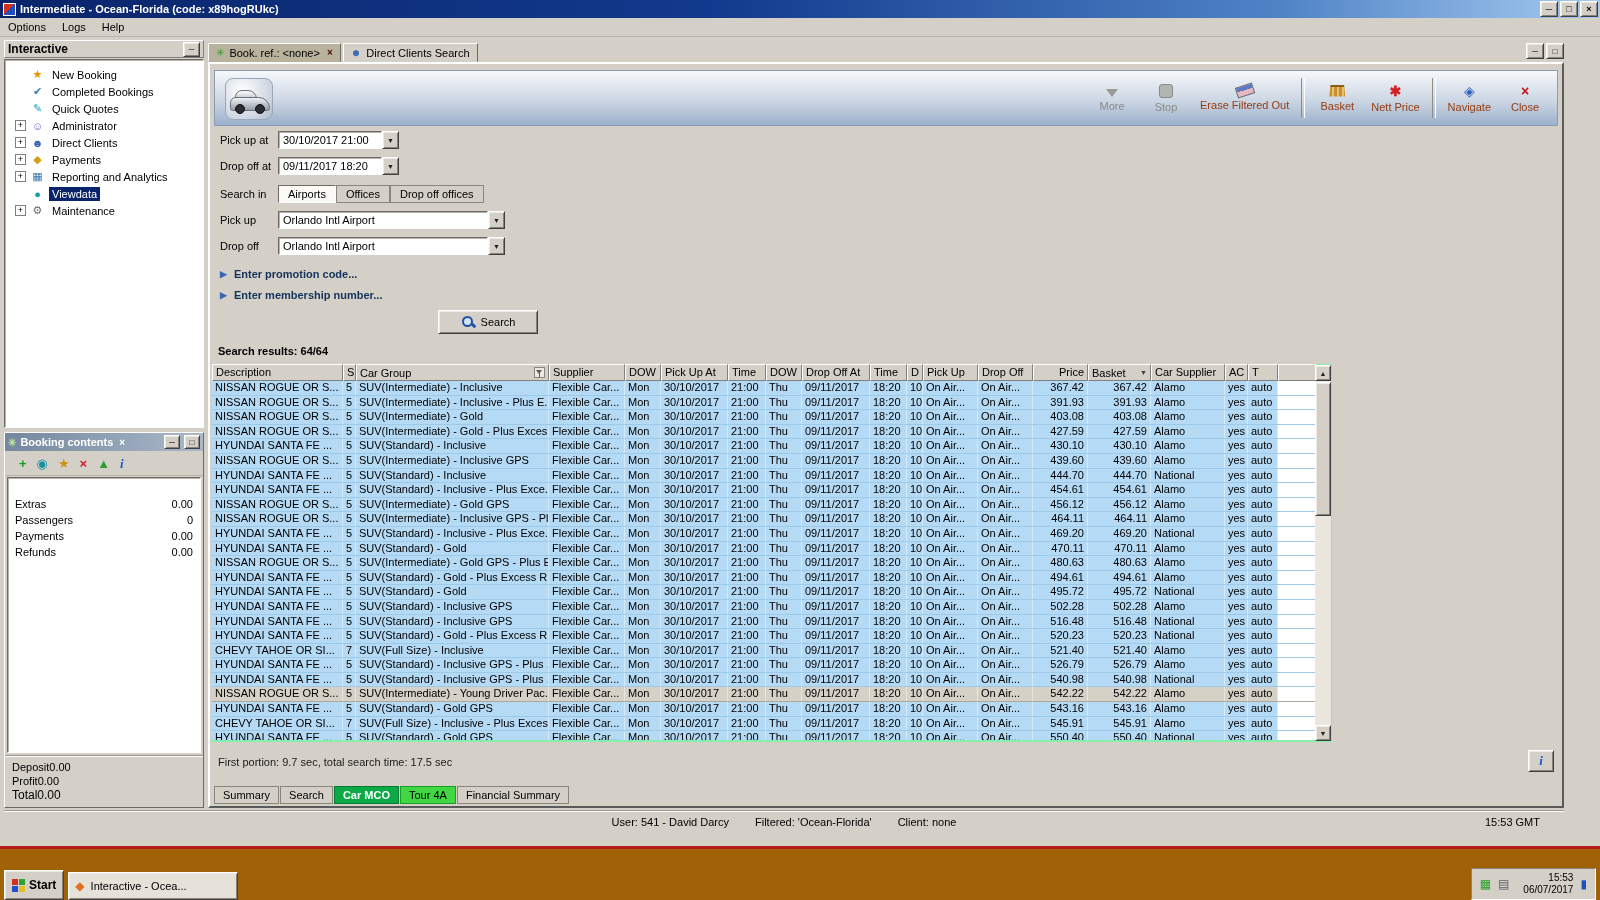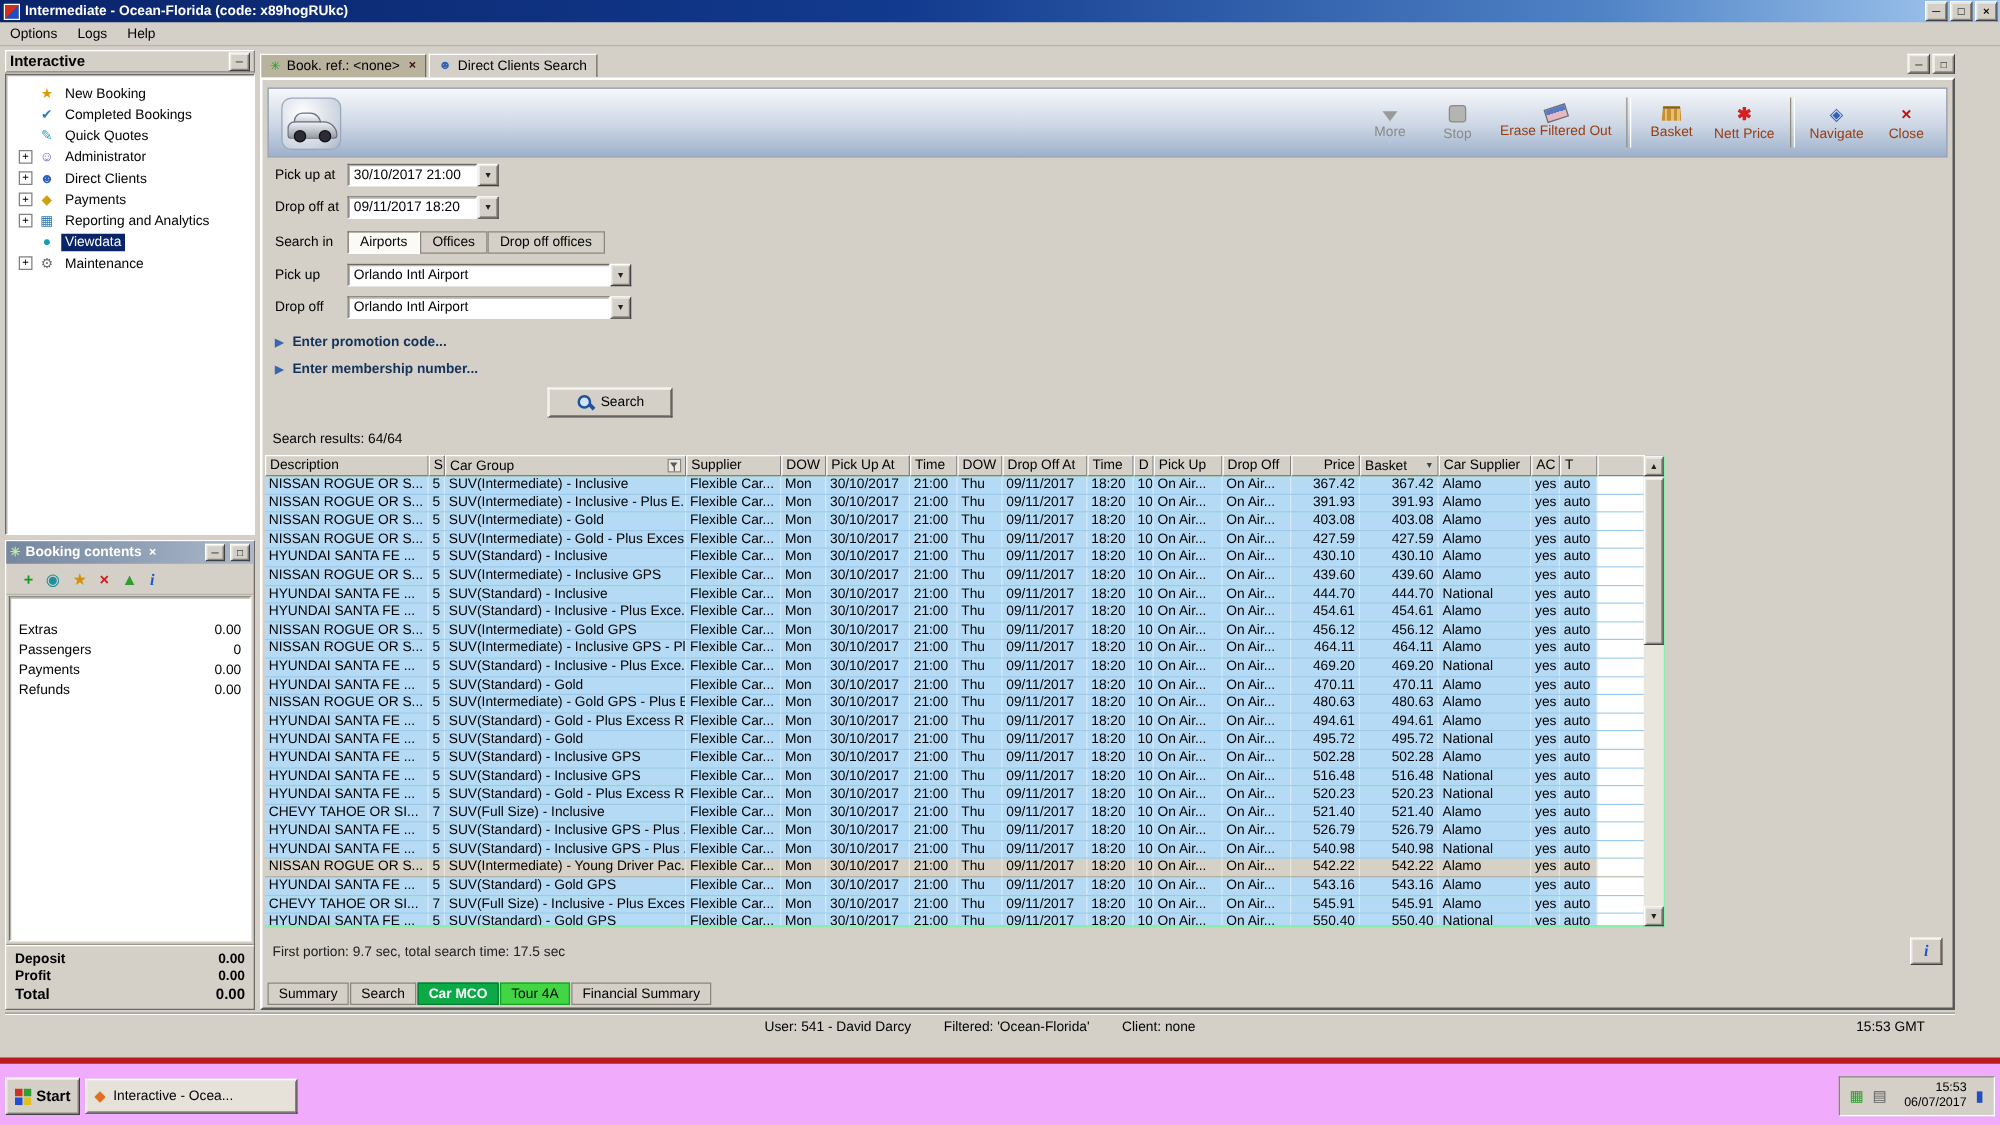--- a/index.html
+++ b/index.html
@@ -34,21 +34,21 @@
   .bc-icon{color:#bfe8a0;font-size:10px}
   .bc-x{color:#fff;font-weight:bold;font-size:10px;padding:0 2px}
   .bc-sp{flex:1}
   .bc-min,.bc-max{width:14px;height:12px;font-size:8px;color:#000;font-weight:normal;display:flex;align-items:center;justify-content:center}
   .bc-toolbar{height:24px;display:flex;align-items:center;gap:10px;padding-left:14px;border-bottom:1px solid #b8b4ac}
   .bc-tool{font-size:13px;line-height:1;cursor:default}
   .bct0{color:#1a9a1a;font-weight:bold}.bct1{color:#1d8f9e}.bct2{color:#d09010}.bct3{color:#cc2020;font-weight:bold}.bct4{color:#2f9e2f}.bct5{color:#1a5ad0;font-family:"Liberation Serif",serif;font-style:italic;font-weight:bold}
   .bc-list{position:absolute;left:2px;top:44px;right:2px;bottom:54px;padding-top:18px;box-sizing:border-box}
   .bc-row{display:flex;justify-content:space-between;height:16px;line-height:16px;padding:0 7px}
   .bc-totals{position:absolute;left:0;bottom:0;right:0;height:52px;border-top:1px solid #9a968e;box-shadow:inset 0 1px 0 #fff;padding-top:4px;box-sizing:border-box}
-  .bc-trow{display:flex;justify-content:space-between;height:14px;line-height:14px;padding:0 7px;font-weight:bold}
+  .bc-trow{display:flex;height:14px;line-height:14px;padding:0 7px;font-weight:normal}
   .bc-trow.total{font-size:12px}
   
   .doc-tabs{position:absolute;left:208px;top:40px;width:1356px;height:22px;display:flex;align-items:flex-end;gap:2px}
   .dtab{height:19px;display:flex;align-items:center;gap:5px;padding:0 7px;border:1px solid;border-color:#fff #6e6a63 #d4d0c8 #fff;background:#d4d0c8;box-sizing:border-box}
   .dtab.active{background:#b9b29d;border-bottom-color:#b9b29d}
   .dtab-icon{font-size:10px}
   .palmc{color:#2f9e2f}.clientsc{color:#2e62b8}
   .dtab-x{font-weight:bold;font-size:10px;color:#401010;padding-left:2px}
   .dt-sp{flex:1}
   .dt-btn{width:16px;height:14px;margin-bottom:3px;font-size:8px;display:flex;align-items:center;justify-content:center}
@@ -80,21 +80,21 @@
   .fldw{width:210px}
   .cbtn{width:17px;height:18px;box-sizing:border-box;font-size:7px;display:flex;align-items:center;justify-content:center;color:#202020}
   .seg{height:18px;line-height:16px;padding:0 9px;box-sizing:border-box;border:1px solid #8a867e;background:#d4d0c8}
   .seg.active{background:#fbfaf6;border-color:#6e6a63 #fff #fff #6e6a63}
   .disc{position:absolute;left:10px;height:16px;display:flex;align-items:center;font-weight:bold;color:#14325a}
   .disc-arrow{color:#3a66b0;font-size:9px;margin-right:7px}
   .search-btn{position:absolute;left:228px;top:246px;width:98px;height:22px;display:flex;align-items:center;justify-content:center;gap:6px}
   .mag{position:relative;width:14px;height:14px;flex:none}
   .mag::before{content:"";position:absolute;left:1px;top:1px;width:7px;height:7px;border:2px solid #2050a0;border-radius:50%;background:#cfe4f7}
   .mag::after{content:"";position:absolute;left:10px;top:9px;width:5px;height:3px;background:#2050a0;transform:rotate(45deg)}
-  .res-label{position:absolute;left:8px;top:281px;font-weight:normal}
+  .res-label{position:absolute;left:8px;top:281px;font-weight:bold}
   
   .grid{position:absolute;left:2px;top:300px;width:1120px;height:378px;box-sizing:border-box;background:#86efac}
   .thead{display:flex;width:calc(100% - 16px);height:17px}
   .th{flex:none;box-sizing:border-box;height:17px;line-height:14px;padding:0 3px;overflow:hidden;white-space:nowrap;background:#d4d0c8;border-top:1px solid #fff;border-left:1px solid #fff;border-right:1px solid #808080;border-bottom:1px solid #808080}
   .tbody{width:calc(100% - 16px);height:359px;overflow:hidden;display:block}
   .tr{display:flex;height:14.6px;background:#b5daf5;border-bottom:1px solid #9ec9e9;box-sizing:border-box}
   .tr.selected{background:#d5d1c7;border-bottom-color:#aca89e}
   .td{flex:none;box-sizing:border-box;line-height:13px;padding:0 3px;overflow:hidden;white-space:nowrap;border-right:1px solid rgba(255,255,255,.45)}
   .c0{width:131px}.c1{width:13px}.c2{width:193px}.c3{width:76px}.c4{width:36px}.c5{width:67px}.c6{width:38px}.c7{width:36px}.c8{width:68px}.c9{width:37px}.c10{width:16px}.c11{width:55px}.c12{width:55px}.c13{width:55px}.c14{width:63px}.c15{width:74px}.c16{width:23px}.c17{width:30px}
   .c18f{flex:1;border-right:none}
@@ -113,21 +113,21 @@
   .statline{position:absolute;left:8px;top:692px;color:#202020}
   .ibtn{position:absolute;right:8px;top:686px;width:24px;height:20px;display:flex;align-items:center;justify-content:center;font-family:"Liberation Serif",serif;font-style:italic;font-weight:bold;color:#1a5ad0;font-size:13px}
   .btabs{position:absolute;left:4px;top:722px;display:flex;height:18px}
   .btab{height:18px;line-height:16px;padding:0 8px;box-sizing:border-box;border:1px solid #8a867e;background:#d4d0c8;margin-right:1px}
   .btab.green1{background:#0caa46;color:#fff;font-weight:bold;border-color:#067a30}
   .btab.green2{background:#42d645;color:#000;border-color:#18a025}
   
   .sbar{position:absolute;left:4px;top:810px;width:1560px;height:22px;border-top:1px solid #9a968e;box-shadow:inset 0 1px 0 #fff;display:flex;align-items:center;justify-content:center;gap:26px}
   .sb-time{position:absolute;right:24px}
   
-  .taskbar{position:absolute;left:0;top:846px;width:1600px;height:54px;background:#f0abfc;border-top:5px solid #b91c1c;box-sizing:border-box;display:flex;align-items:center;gap:4px;padding:3px 4px 0}
+  .taskbar{position:absolute;left:0;top:846px;width:1600px;height:54px;background:#a16207;border-top:3px solid #b91c1c;box-sizing:border-box;display:flex;align-items:flex-end;gap:4px;padding:3px 4px 0}
   .start{height:28px;display:flex;align-items:center;gap:4px;padding:0 7px;font-weight:bold;font-size:12px}
   .flag{display:grid;grid-template-columns:6px 6px;grid-template-rows:6px 6px;gap:1px}
   .flag i{display:block}
   .flag i:nth-child(1){background:#d03020}.flag i:nth-child(2){background:#30a030}.flag i:nth-child(3){background:#2050d0}.flag i:nth-child(4){background:#e0c020}
   .task{height:28px;width:170px;display:flex;align-items:center;gap:6px;padding:0 6px;background:#e6e2da;box-sizing:border-box}
   .task-ic{color:#e07020;font-size:12px}
   .tray{margin-left:auto;height:30px;display:flex;align-items:center;gap:7px;padding:0 8px;background:#d4d0c8}
   .tray-ic{font-size:12px;line-height:1}
   .tr0{color:#2a9a2a}.tr1{color:#606060}.tr2{color:#404040}.tr3{color:#2050c0}
   .clk{display:flex;flex-direction:column;align-items:flex-end;font-size:10px;line-height:12px}

